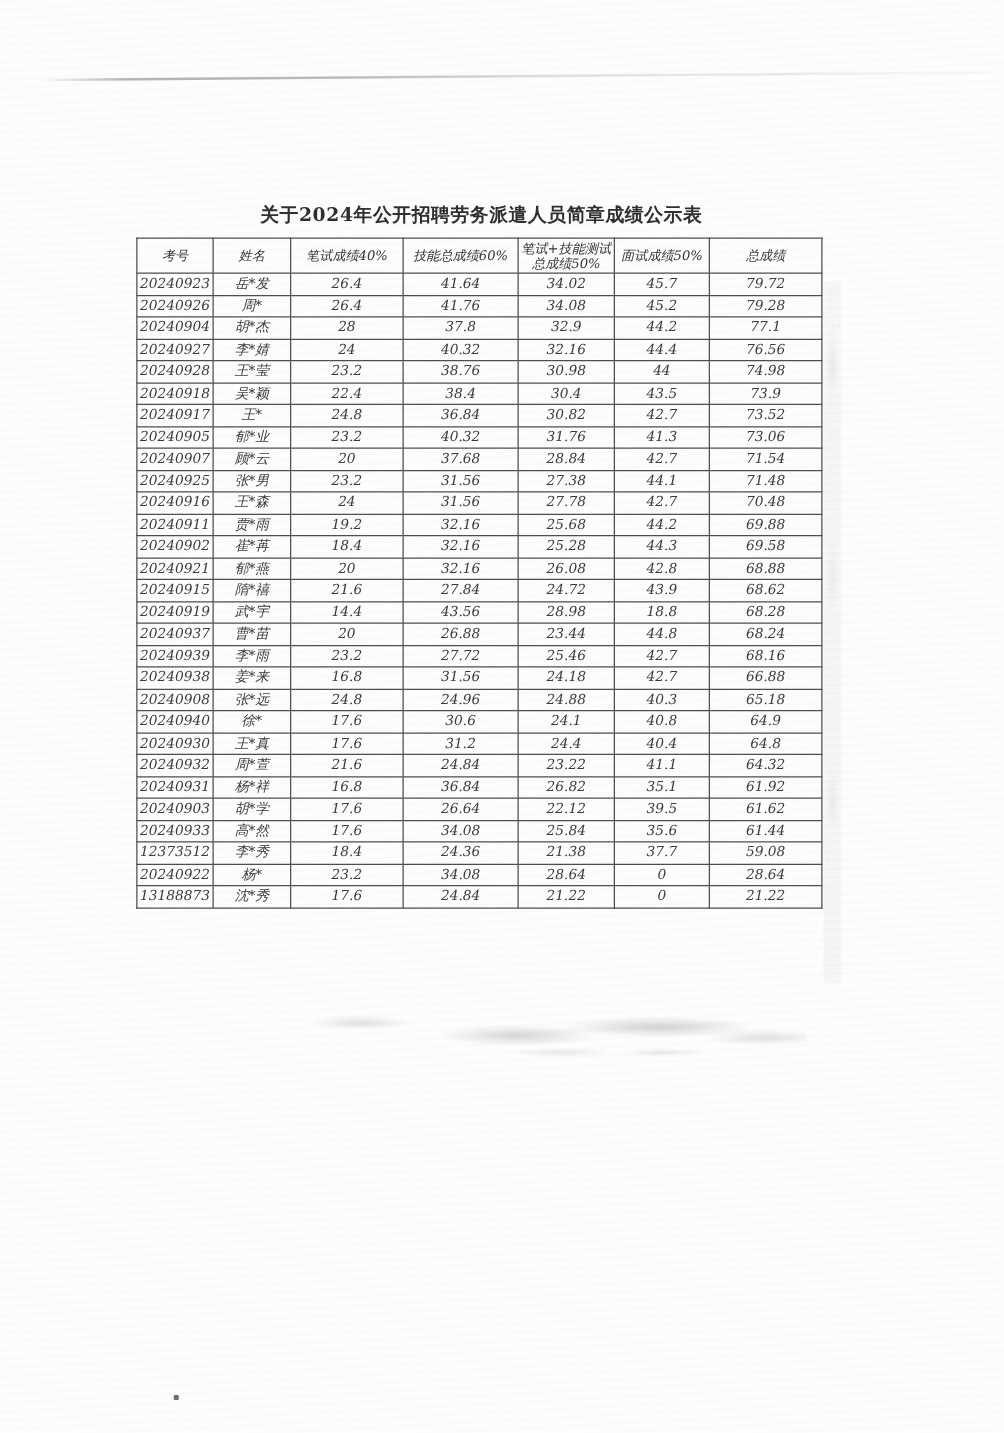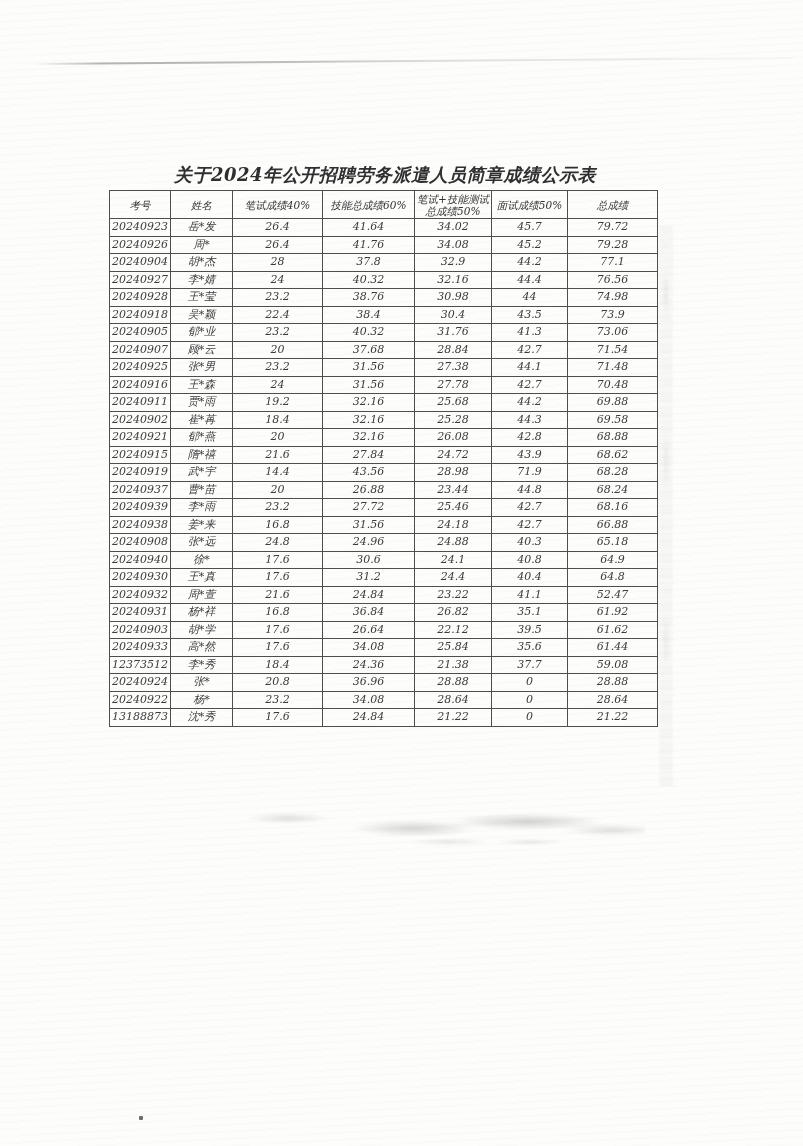--- a/index.html
+++ b/index.html
@@ -38,25 +38,24 @@
       rgba(150,150,150,0.28) 55%,
       rgba(160,160,160,0.18) 80%,
       rgba(170,170,170,0.05) 100%);
   }
   .doc-title {
     position: absolute;
     left: 0;
     top: 163px;
     width: 770px;
     text-align: center;
-    font-size: 18px;
+    font-size: 15px;
     font-weight: 700;
     letter-spacing: 0.5px;
     color: #2f2f2f;
-    font-style: italic;
   }
   .score-table {
     position: absolute;
     left: 109px;
     top: 190px;
     border-collapse: collapse;
     table-layout: fixed;
     width: 548px;
     background: transparent;
     font-style: italic;
@@ -195,20 +194,29 @@
       <tr>
         <td>20240918</td>
         <td>吴*颖</td>
         <td>22.4</td>
         <td>38.4</td>
         <td>30.4</td>
         <td>43.5</td>
         <td>73.9</td>
       </tr>
       <tr>
+        <td>20240917</td>
+        <td>王*</td>
+        <td>24.8</td>
+        <td>36.84</td>
+        <td>30.82</td>
+        <td>42.7</td>
+        <td>73.52</td>
+      </tr>
+      <tr>
         <td>20240905</td>
         <td>郁*业</td>
         <td>23.2</td>
         <td>40.32</td>
         <td>31.76</td>
         <td>41.3</td>
         <td>73.06</td>
       </tr>
       <tr>
         <td>20240907</td>
@@ -272,21 +280,21 @@
         <td>24.72</td>
         <td>43.9</td>
         <td>68.62</td>
       </tr>
       <tr>
         <td>20240919</td>
         <td>武*宇</td>
         <td>14.4</td>
         <td>43.56</td>
         <td>28.98</td>
-        <td>71.9</td>
+        <td>18.8</td>
         <td>68.28</td>
       </tr>
       <tr>
         <td>20240937</td>
         <td>曹*苗</td>
         <td>20</td>
         <td>26.88</td>
         <td>23.44</td>
         <td>44.8</td>
         <td>68.24</td>
@@ -336,21 +344,21 @@
         <td>40.4</td>
         <td>64.8</td>
       </tr>
       <tr>
         <td>20240932</td>
         <td>周*萱</td>
         <td>21.6</td>
         <td>24.84</td>
         <td>23.22</td>
         <td>41.1</td>
-        <td>52.47</td>
+        <td>64.32</td>
       </tr>
       <tr>
         <td>20240931</td>
         <td>杨*祥</td>
         <td>16.8</td>
         <td>36.84</td>
         <td>26.82</td>
         <td>35.1</td>
         <td>61.92</td>
       </tr>
@@ -373,29 +381,20 @@
         <td>61.44</td>
       </tr>
       <tr>
         <td>12373512</td>
         <td>李*秀</td>
         <td>18.4</td>
         <td>24.36</td>
         <td>21.38</td>
         <td>37.7</td>
         <td>59.08</td>
-      </tr>
-      <tr>
-        <td>20240924</td>
-        <td>张*</td>
-        <td>20.8</td>
-        <td>36.96</td>
-        <td>28.88</td>
-        <td>0</td>
-        <td>28.88</td>
       </tr>
       <tr>
         <td>20240922</td>
         <td>杨*</td>
         <td>23.2</td>
         <td>34.08</td>
         <td>28.64</td>
         <td>0</td>
         <td>28.64</td>
       </tr>

